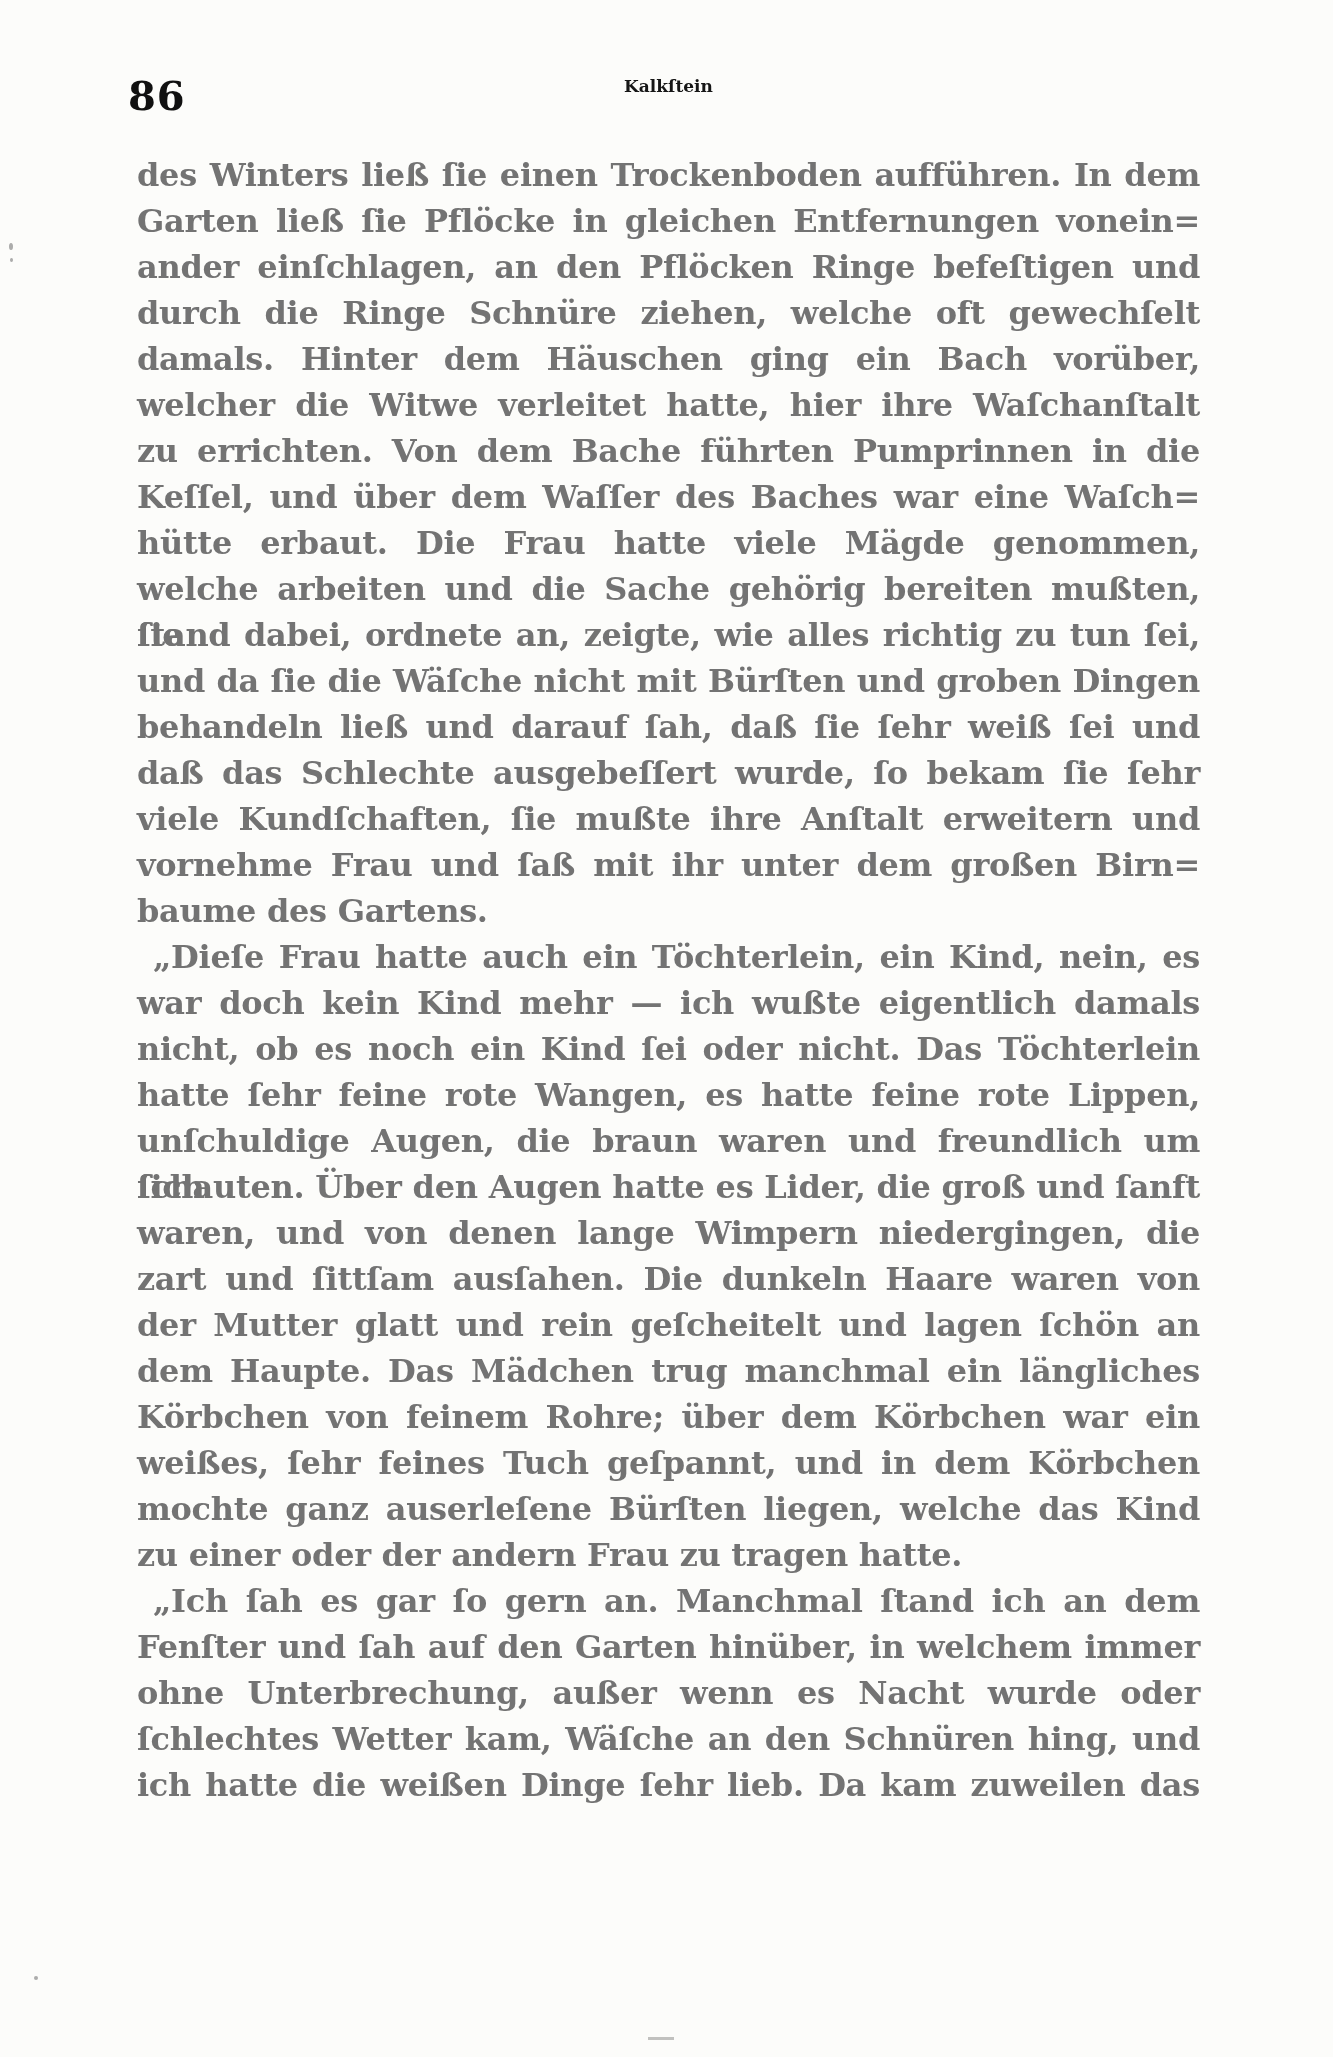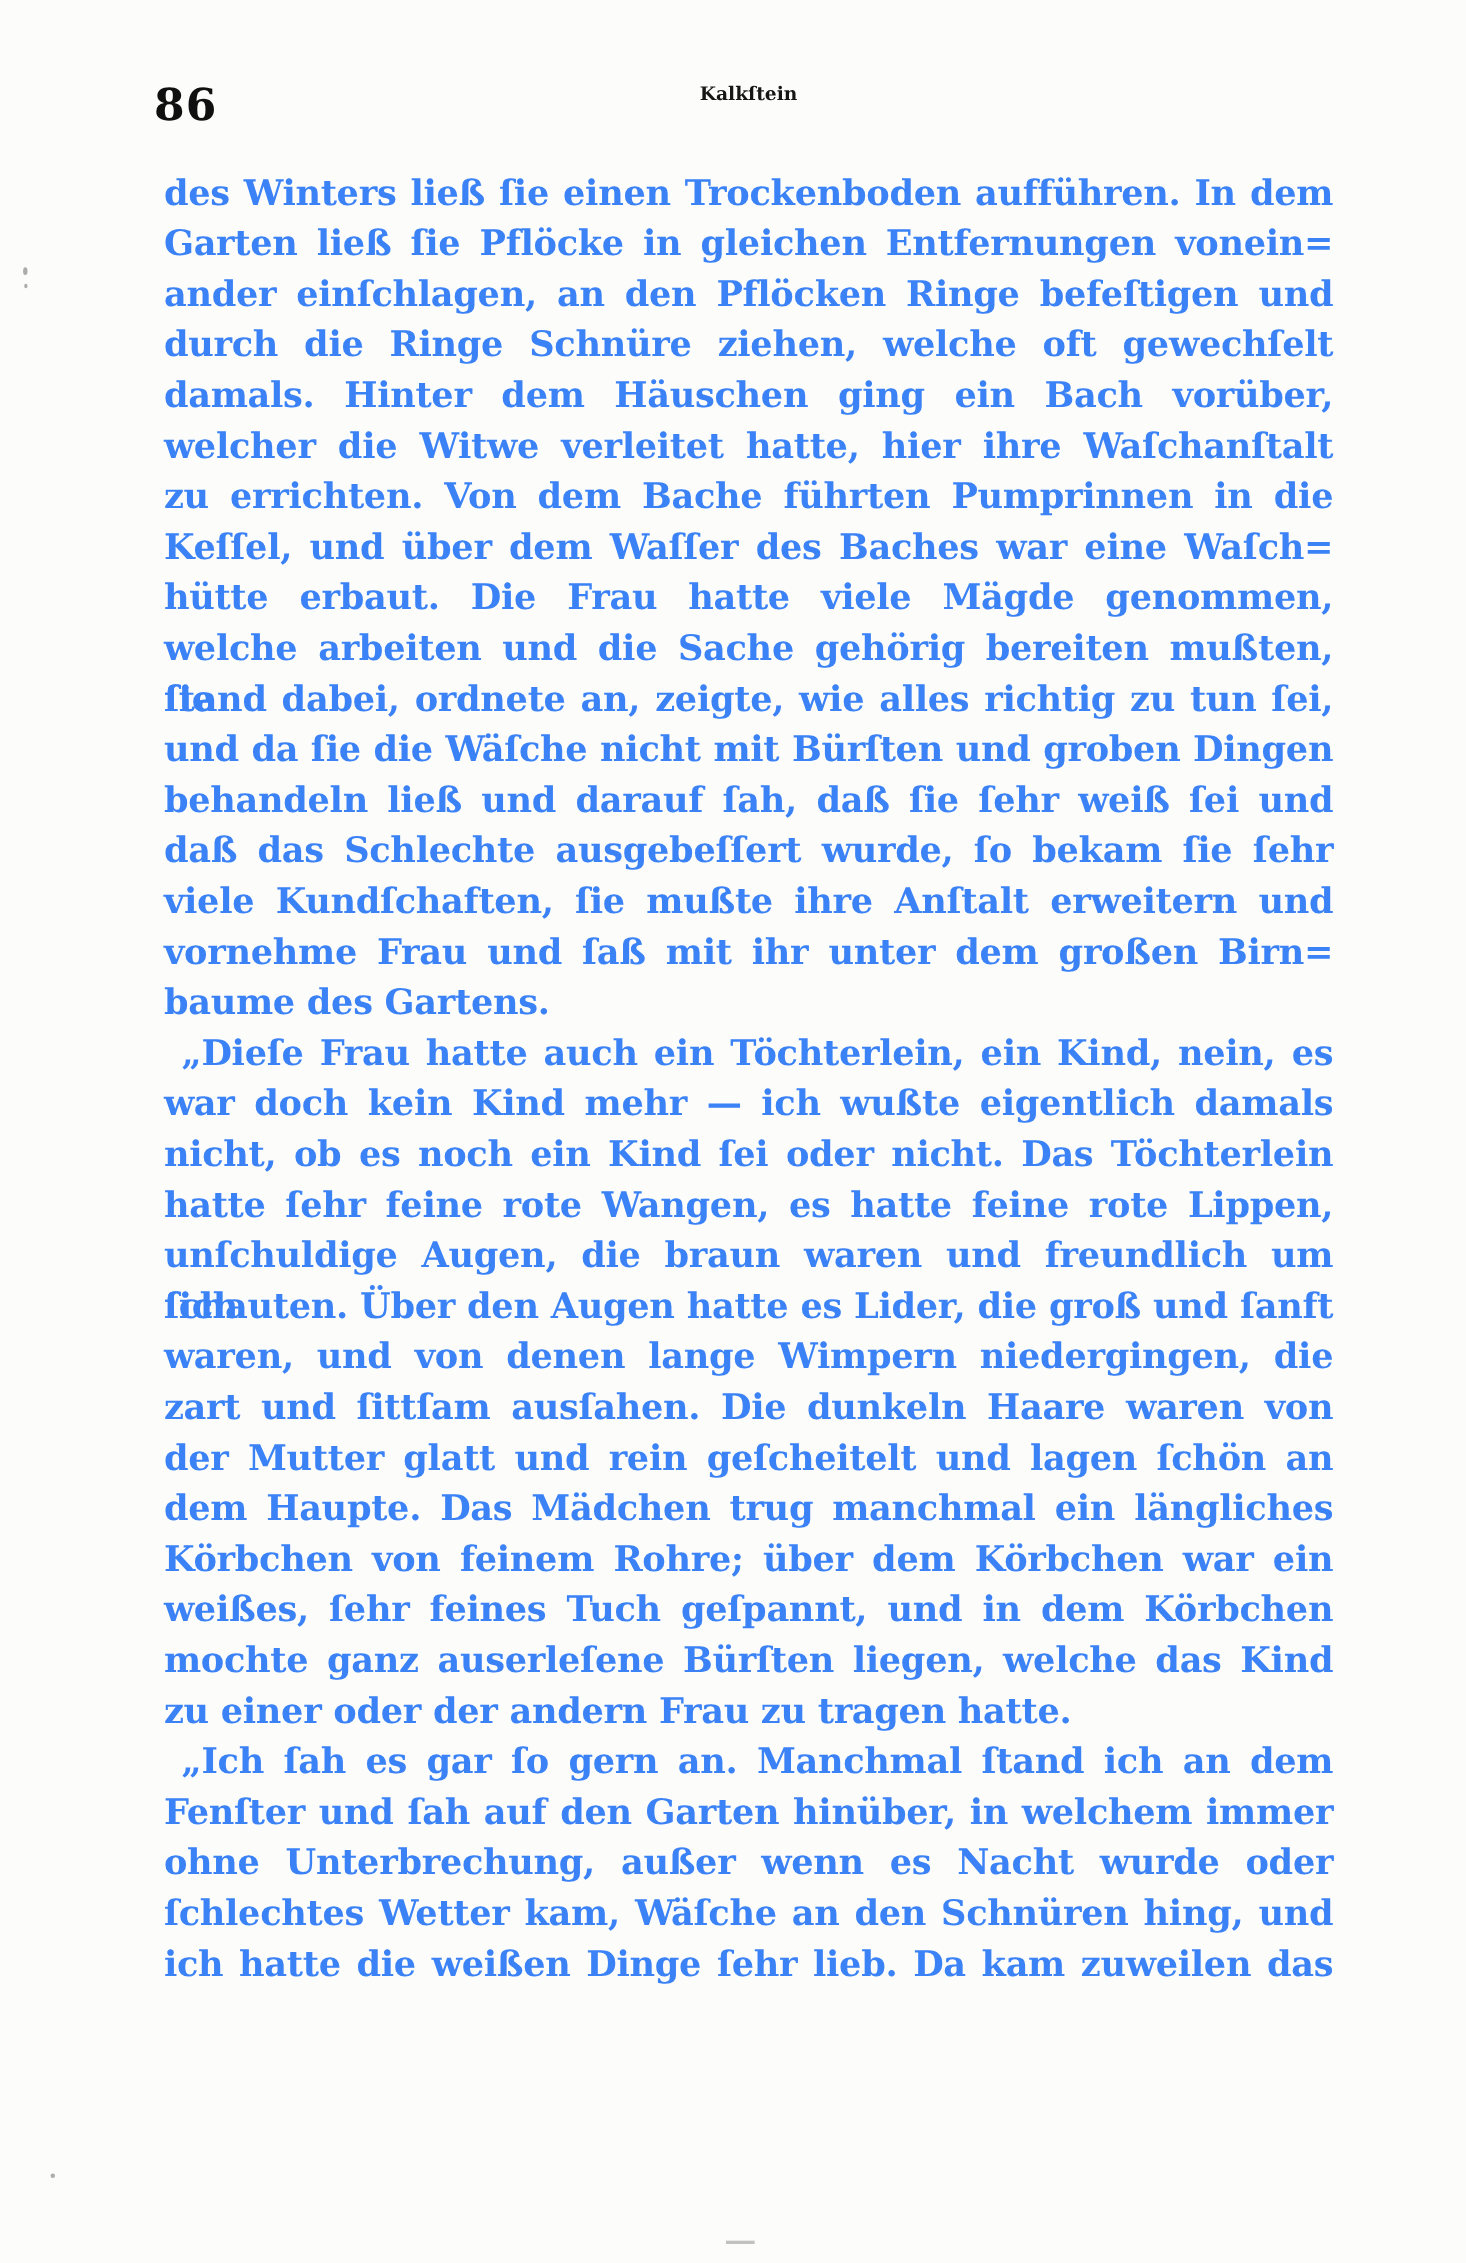--- a/index.html
+++ b/index.html
@@ -10,21 +10,20 @@
     background: #fcfcfa;
     overflow: hidden;
   }
   .page {
     position: relative;
     width: 1184px;
     height: 2057px;
     background: #fcfcfa;
     color: #131313;
     font-family: "DejaVu Serif", "Liberation Serif", serif;
-    margin-left: 12px;
   }
   .page-number {
     position: absolute;
     left: 128px;
     top: 72px;
     font-size: 40px;
     font-weight: 700;
     letter-spacing: 1px;
     color: #101010;
   }
@@ -40,21 +39,21 @@
   }
   .text-block {
     position: absolute;
     left: 137px;
     top: 152px;
     width: 1063px;
     font-size: 32px;
     font-weight: 700;
     line-height: 46px;
     letter-spacing: -0.3px;
-    color: #3b82f6;
+    color: #737373;
   }
   .para { margin: 0; padding: 0; }
   .line {
     text-align: justify;
     text-align-last: justify;
     white-space: normal;
     height: 46px;
     overflow: visible;
   }
   .line.last {

